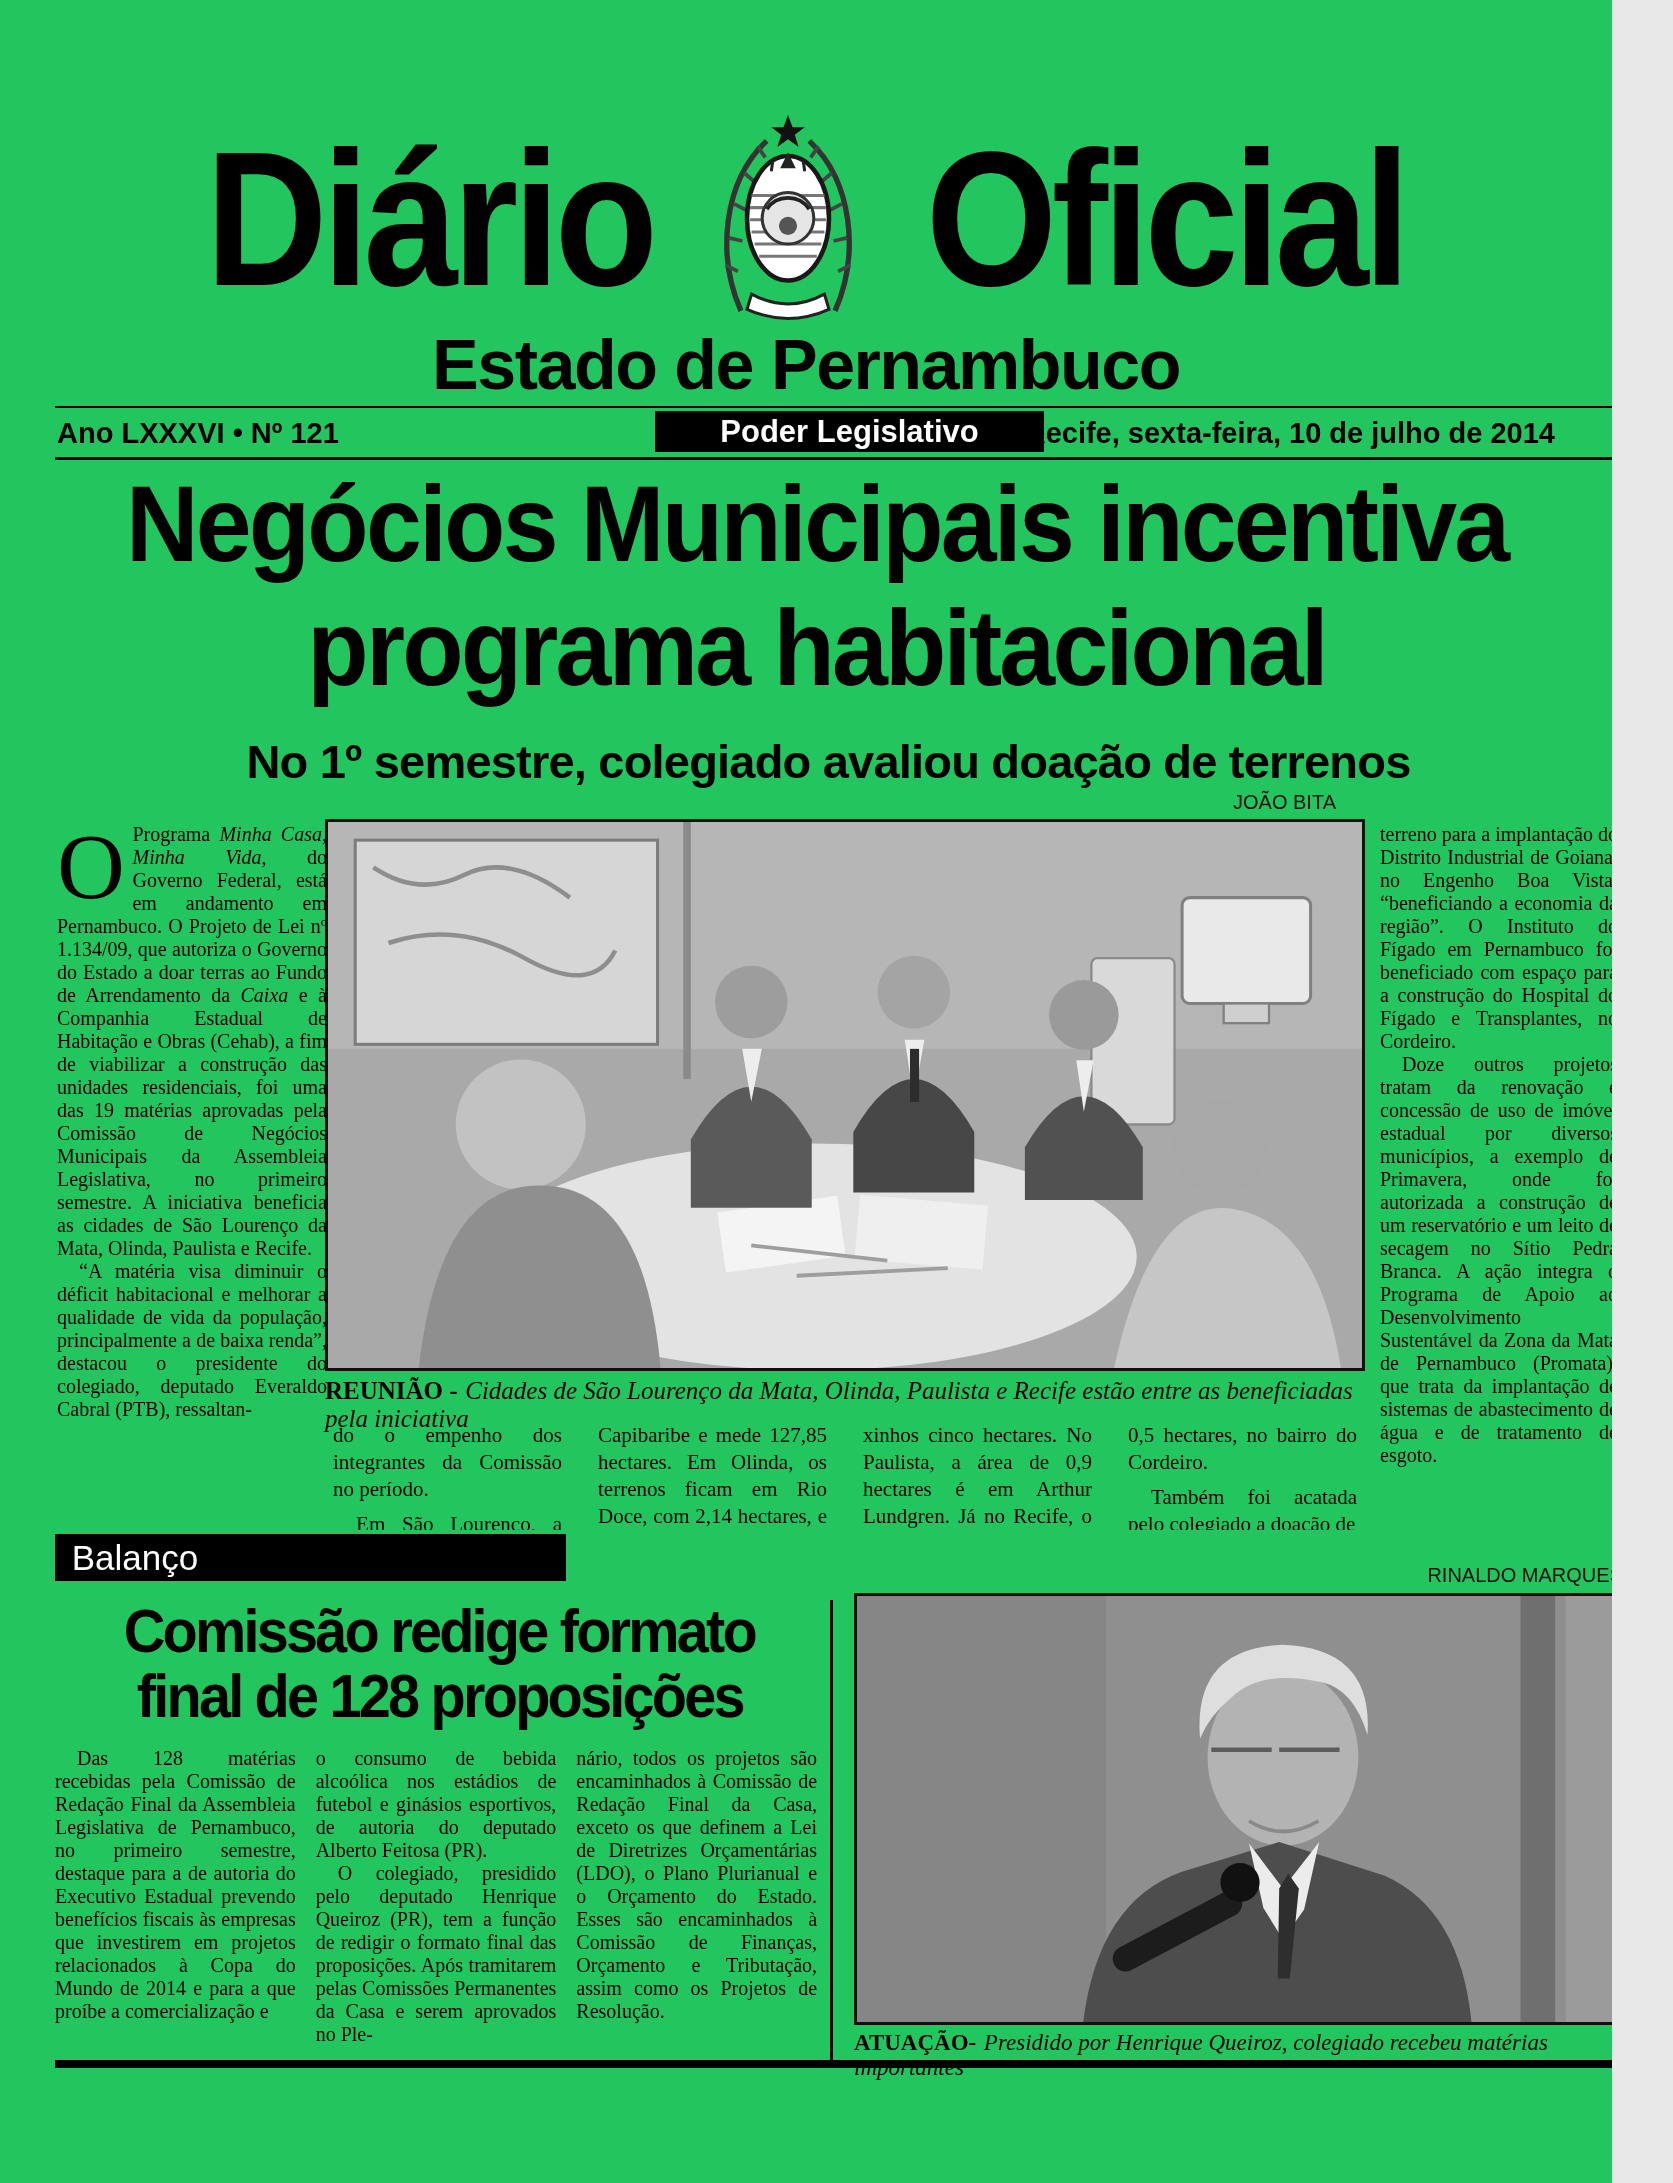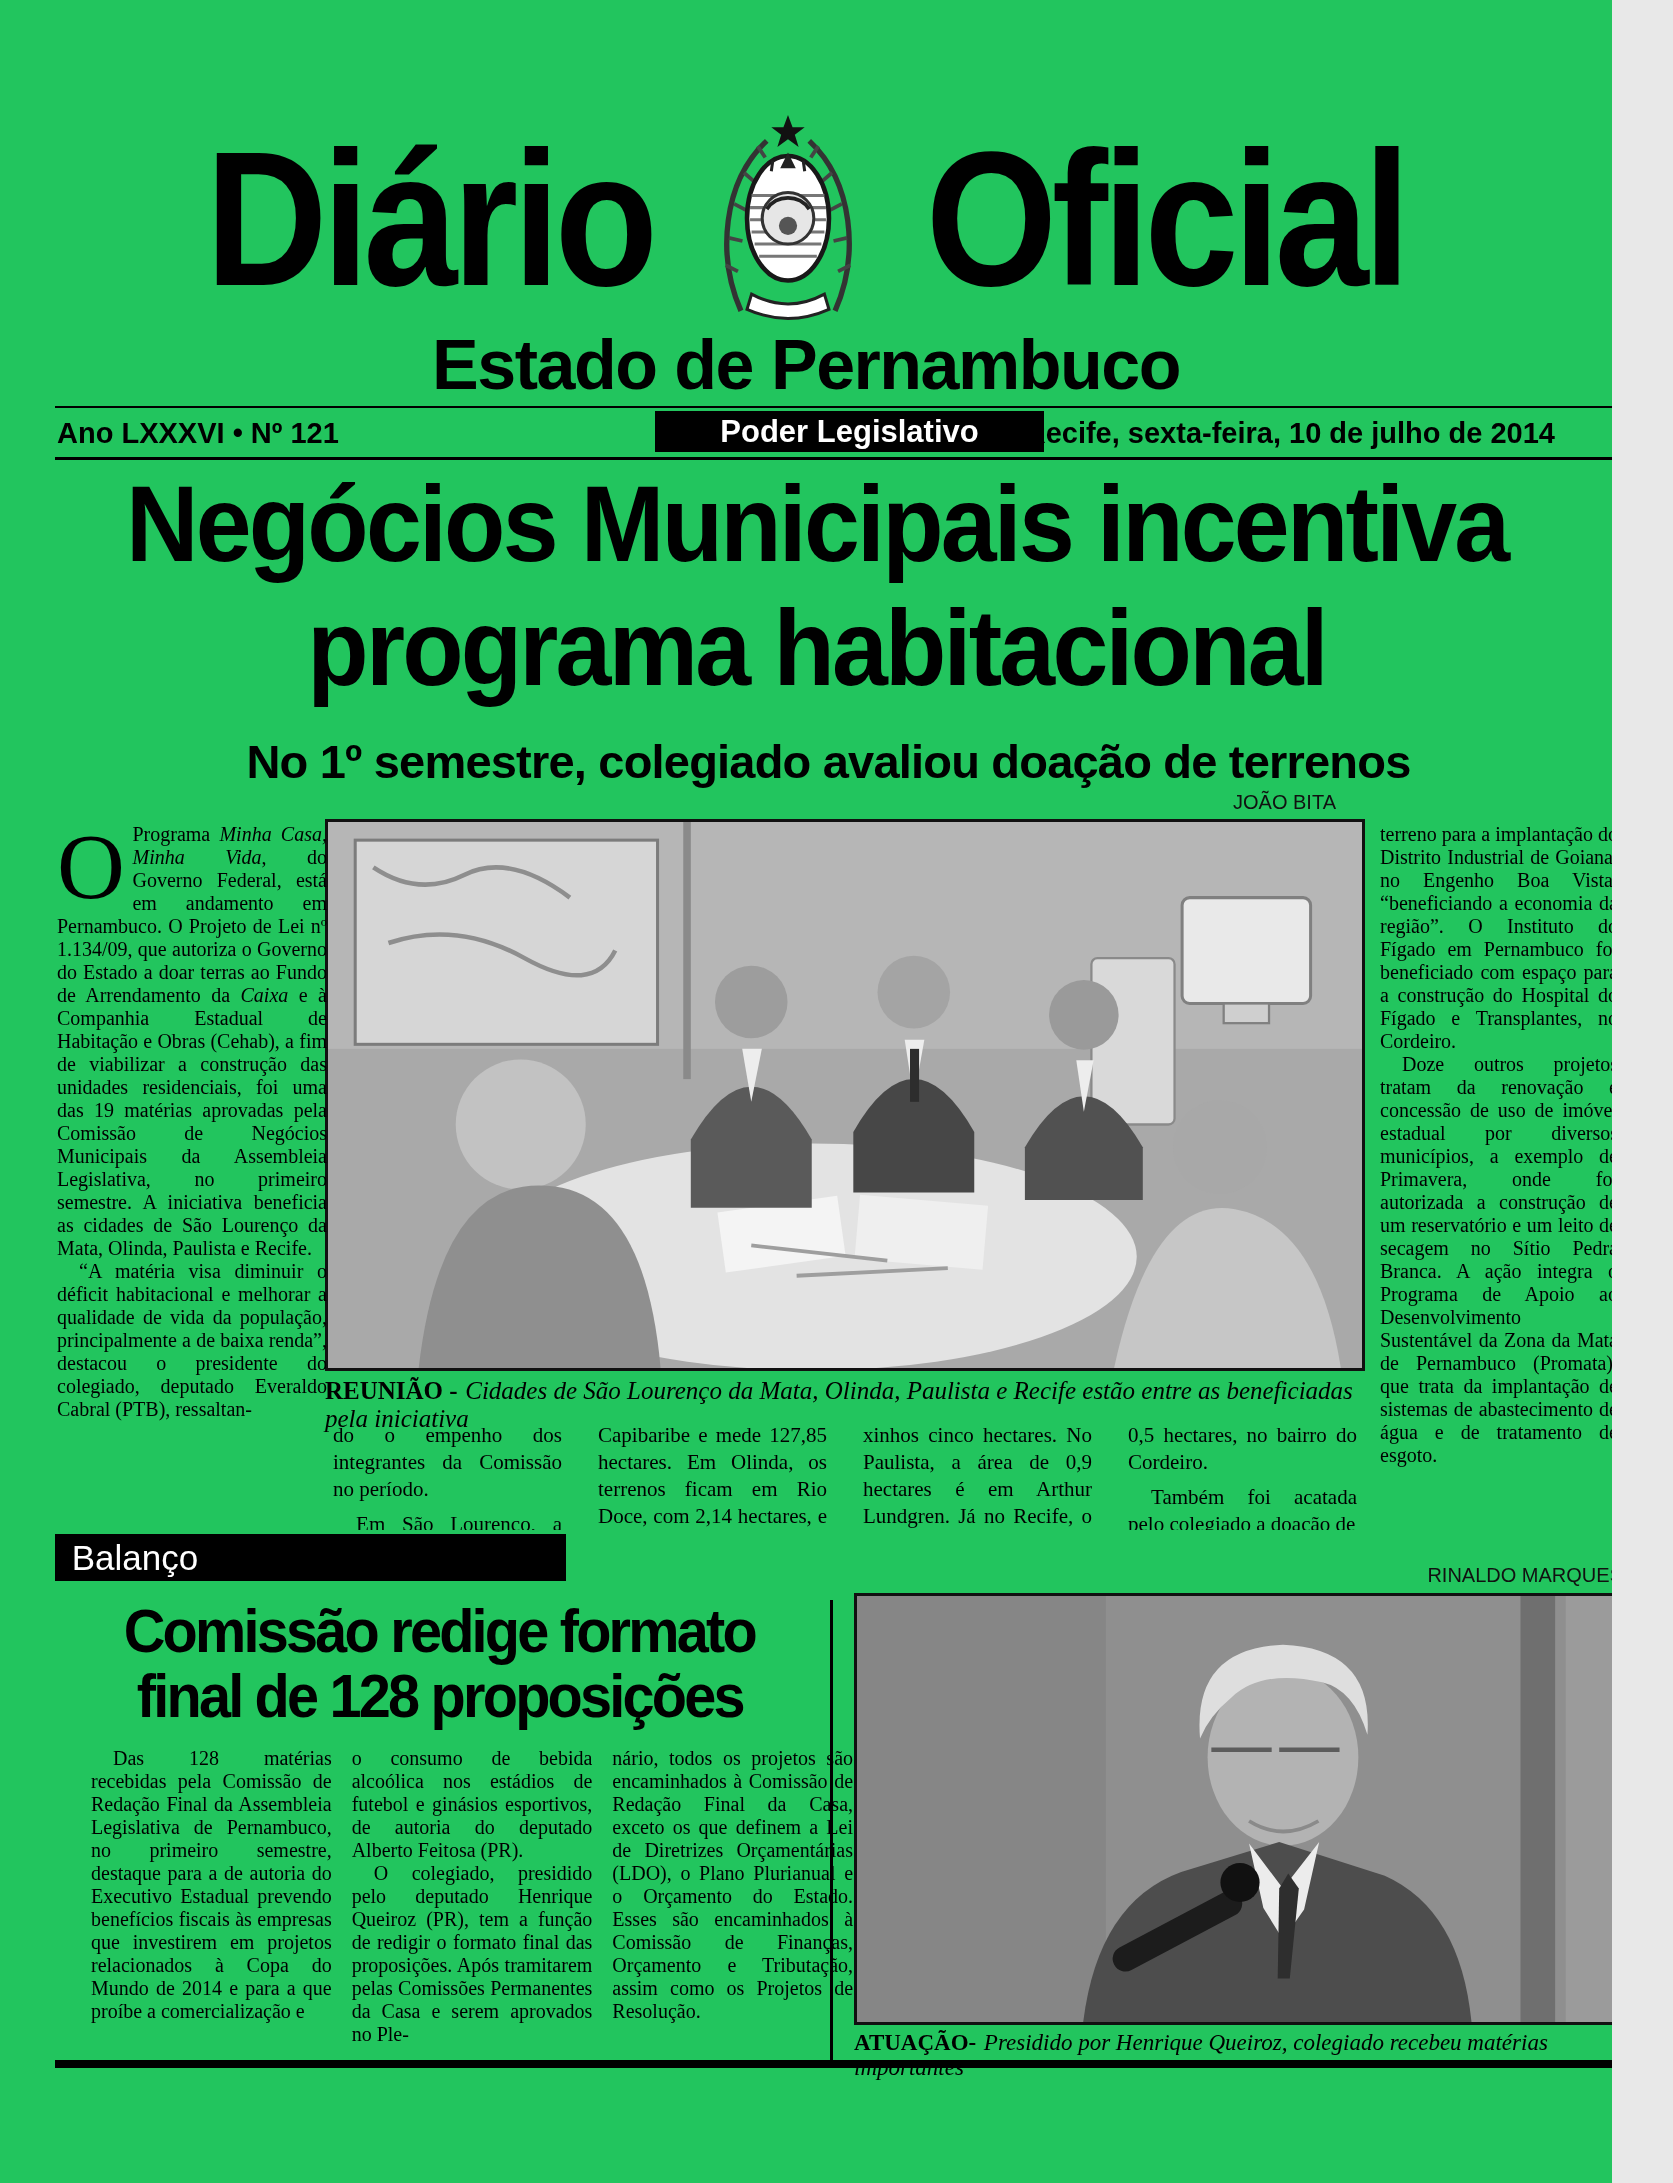--- a/index.html
+++ b/index.html
@@ -62,21 +62,21 @@
   .strip p{margin:8px;text-indent:1.1em;}
   .strip p.pfirst{text-indent:0;}
 
   
   .bal-bar{left:55px;top:1534px;width:511px;height:47px;background:#000;color:#fff;
            display:flex;align-items:center;padding-left:16.7px;box-sizing:border-box;
            font-family:"Liberation Sans",sans-serif;font-weight:normal;font-size:35px;}
   .bal-headline{left:55px;top:1598px;width:769px;text-align:center;
                 font-family:"Liberation Sans",sans-serif;font-weight:bold;font-size:62px;line-height:65px;}
   .vrule{left:830px;top:1600px;width:3px;height:462px;background:#000;}
-  .bal-cols{left:55px;top:1747px;width:762px;height:315px;display:flex;gap:20px;margin-left:36px;}
+  .bal-cols{left:55px;top:1747px;width:762px;height:315px;display:flex;gap:20px;}
   .bal-cols .bcol{flex:1 1 0;font-size:20px;line-height:23px;text-align:justify;hyphens:auto;overflow:hidden;}
   .bal-cols p{margin:0;text-indent:1.1em;}
   .bal-cols p.pfirst{text-indent:0;}
   .bal-cols .bcol p.indent-first{text-indent:1.1em;}
   .bottom-rule{left:55px;width:1563px;top:2060px;height:7.6px;}
 </style>
 </head>
 <body>
 
 <div class="page">

